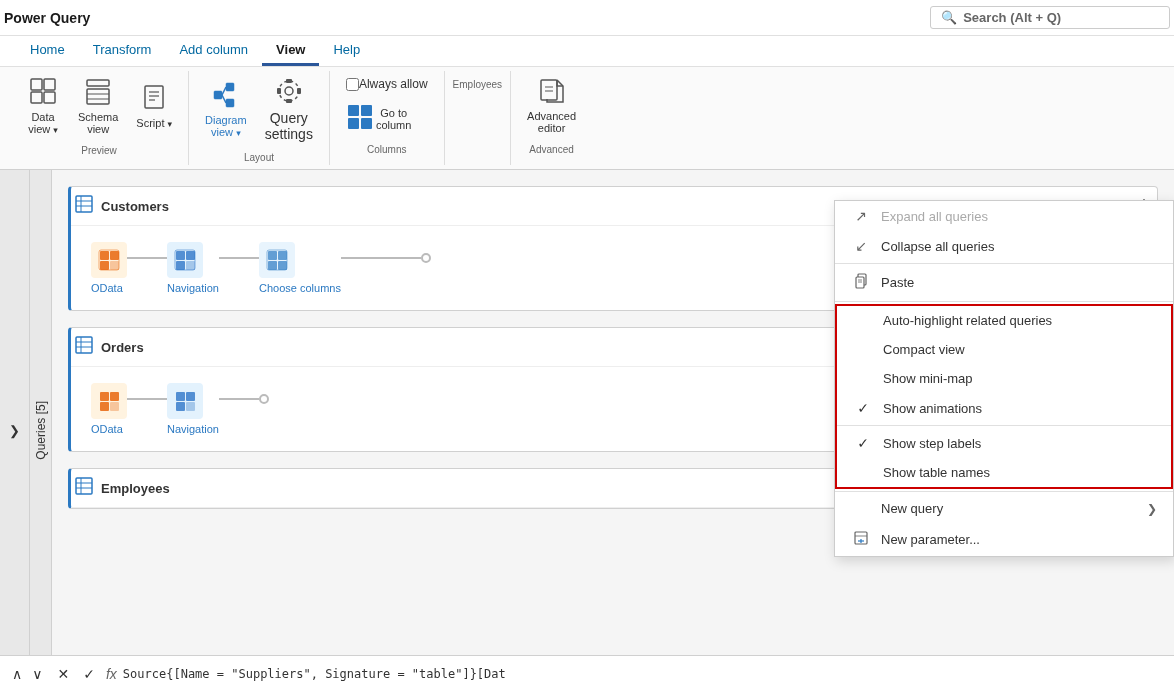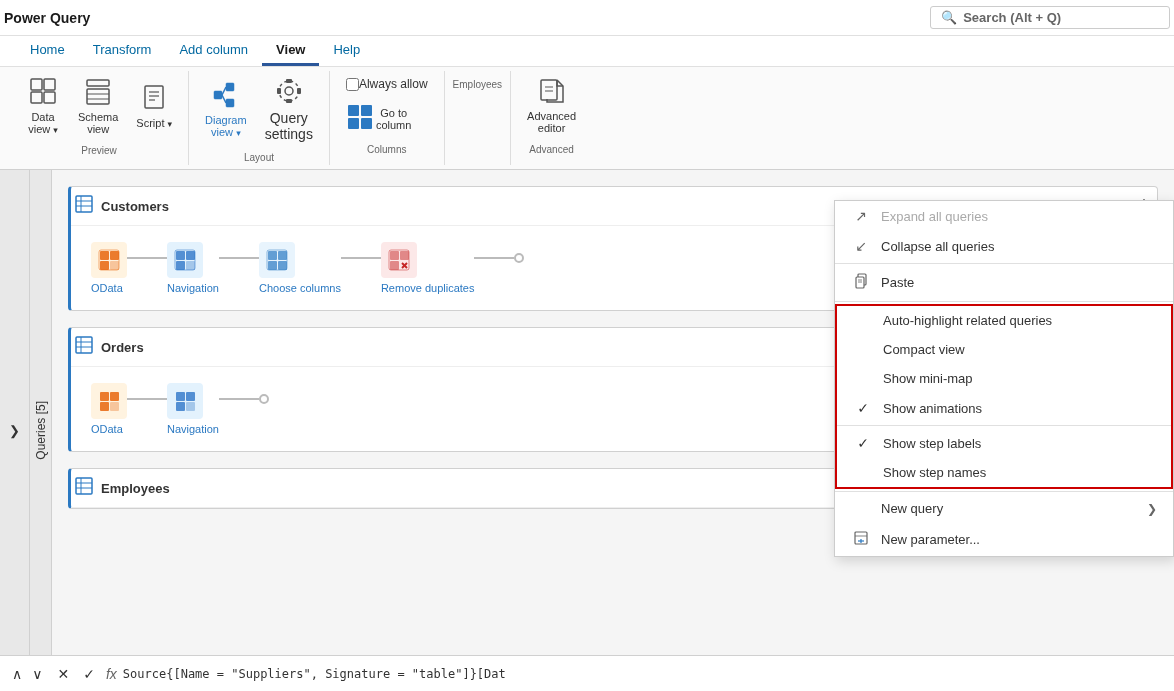--- a/index.html
+++ b/index.html
@@ -482,34 +482,20 @@
               <rect x="2" y="2" width="9" height="9" rx="1" fill="#2b79c2" opacity="0.7"></rect>
               <rect x="12" y="2" width="9" height="9" rx="1" fill="#2b79c2" opacity="0.7"></rect>
               <rect x="2" y="12" width="9" height="9" rx="1" fill="#2b79c2" opacity="0.7"></rect>
               <rect x="12" y="12" width="9" height="9" rx="1" fill="#2b79c2" opacity="0.7"></rect>
             </svg>
           </div>
           <span class="step-label">Choose columns</span>
         </div>
         <div class="connector"></div>
 
-        <div class="step">
-          <div class="step-icon red-x">
-            <svg width="22" height="22" viewBox="0 0 22 22" fill="none">
-              <rect x="1" y="1" width="20" height="20" rx="2" fill="#fce8e8"></rect>
-              <rect x="1" y="1" width="20" height="20" rx="2" stroke="#c62828" stroke-width="0.5"></rect>
-              <rect x="2" y="2" width="9" height="9" rx="1" fill="#c62828" opacity="0.5"></rect>
-              <rect x="12" y="2" width="9" height="9" rx="1" fill="#c62828" opacity="0.5"></rect>
-              <rect x="2" y="12" width="9" height="9" rx="1" fill="#c62828" opacity="0.5"></rect>
-              <line x1="14" y1="14" x2="19" y2="19" stroke="#c62828" stroke-width="2"></line>
-              <line x1="19" y1="14" x2="14" y2="19" stroke="#c62828" stroke-width="2"></line>
-            </svg>
-          </div>
-          <span class="step-label">Remove duplicates</span>
-        </div>
         <div class="connector"></div>
         <div class="step-end"></div>
       </div>
     </div>
 
     <div class="query-card">
       <div class="query-card-header">
         <div class="query-card-title">
           <span class="table-icon">
             <svg width="18" height="18" viewBox="0 0 18 18" fill="none">
@@ -611,21 +597,21 @@
           <span class="ctx-check">✓</span>
           <span>Show animations</span>
         </div>
         <div class="ctx-divider"></div>
         <div class="ctx-item">
           <span class="ctx-check">✓</span>
           <span>Show step labels</span>
         </div>
         <div class="ctx-item">
           <span class="ctx-check"></span>
-          <span>Show step names</span>
+          <span>Show table names</span>
         </div>
       </div>
 
       <div class="ctx-divider"></div>
       <div class="ctx-item">
         <span class="ctx-check"></span>
         <span>New query</span>
         <span class="ctx-arrow">❯</span>
       </div>
       <div class="ctx-item">

